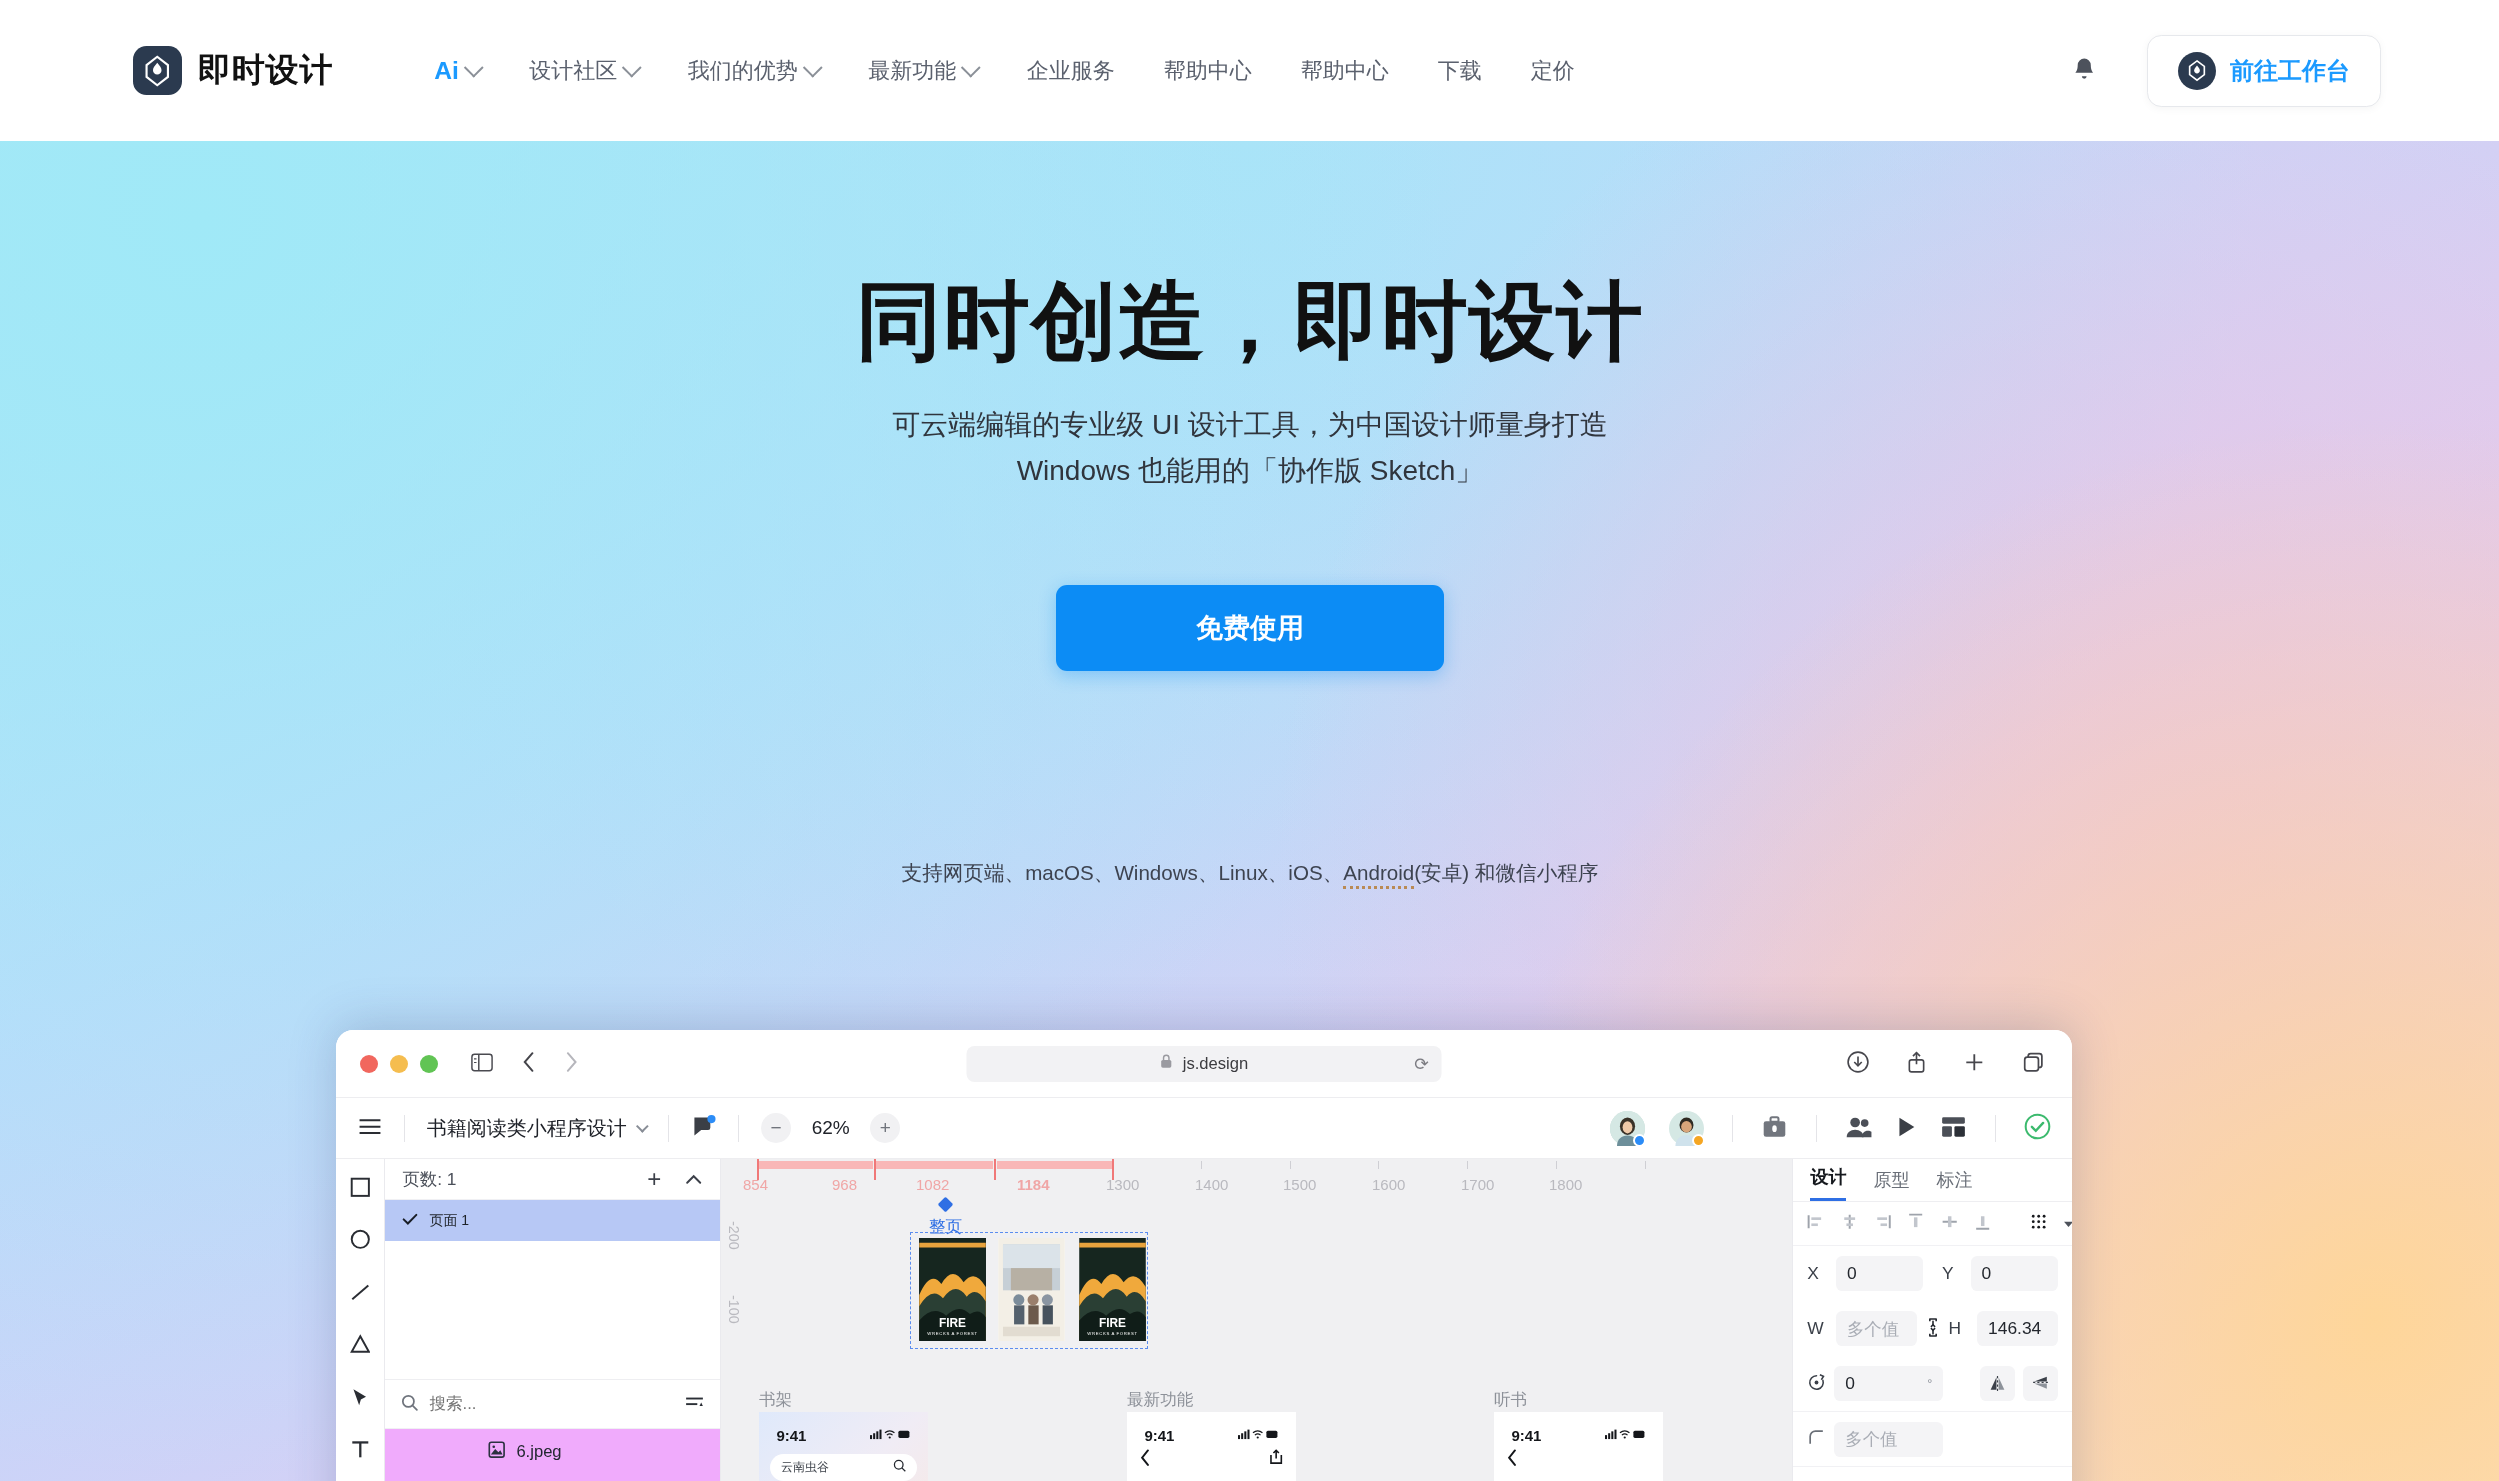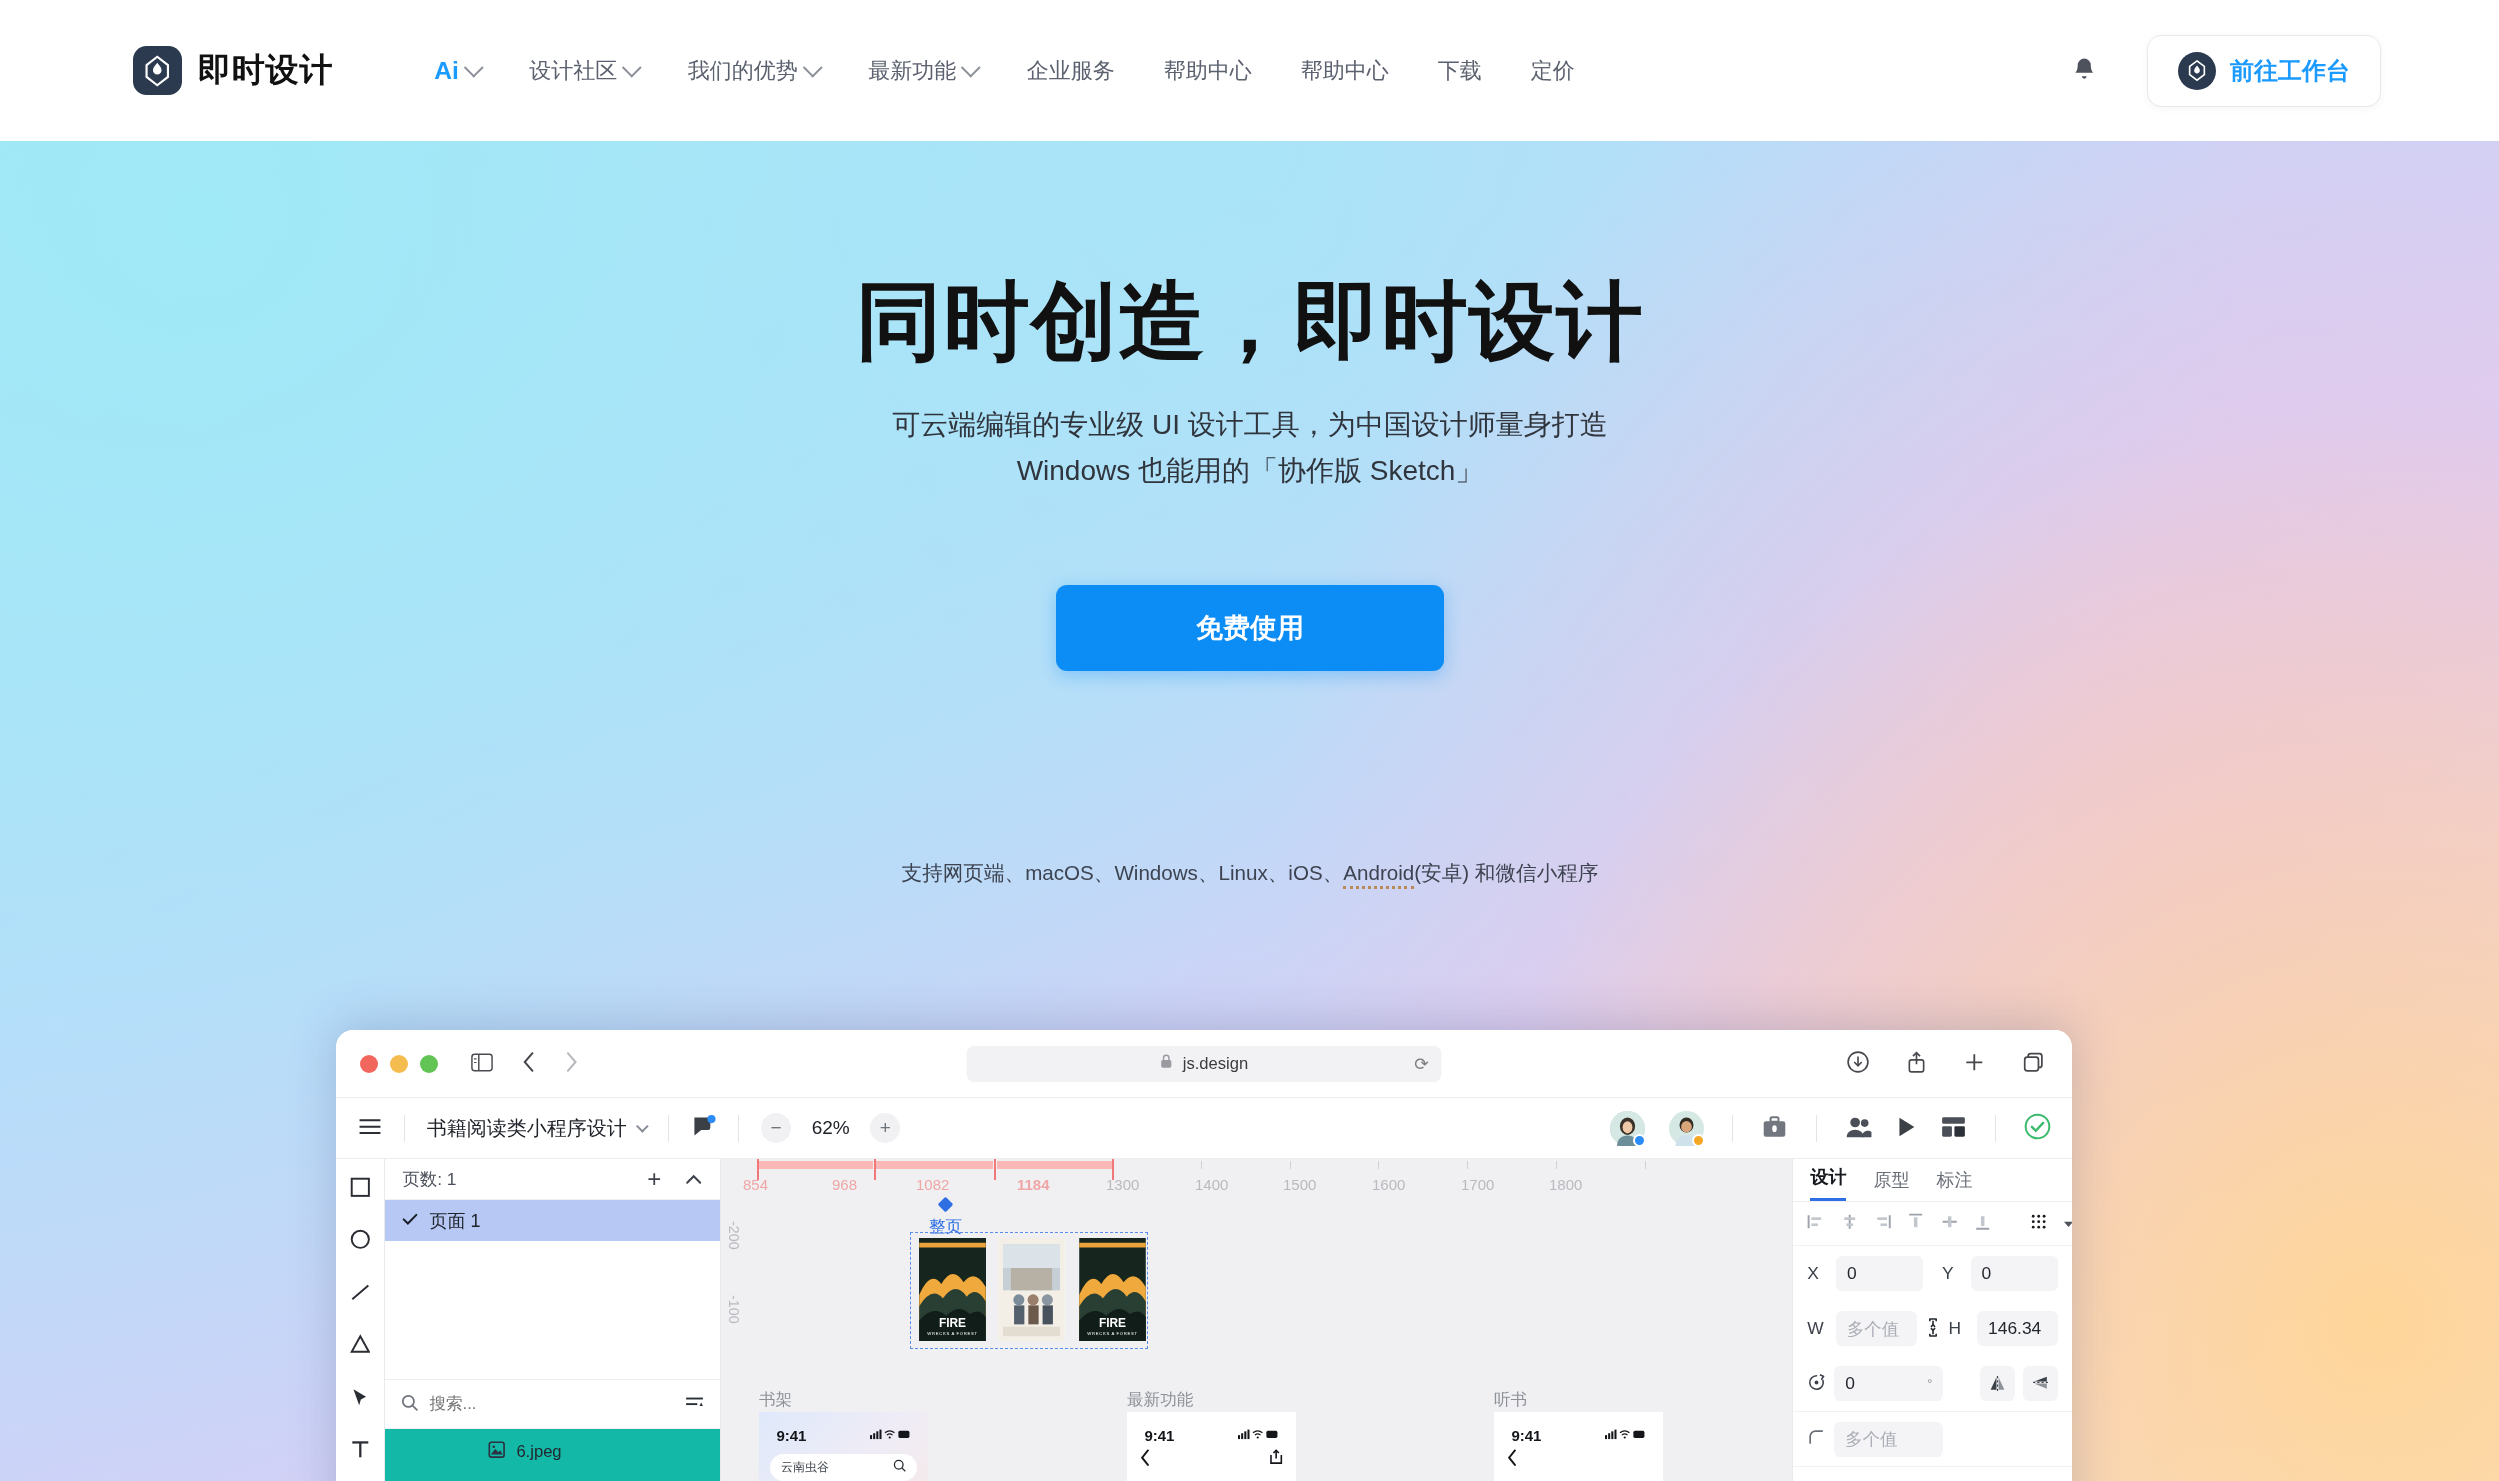--- a/index.html
+++ b/index.html
@@ -127,36 +127,36 @@
   }
   .tool-ico { width: 24px; height: 24px; display:flex; align-items:center; justify-content:center; cursor:pointer;}
   .left-panel { width: 336px; background: #fff; border-right: 0.8px solid #eaeaee; display:flex; flex-direction:column; }
   .pages-head {
     height: 41px; display: flex; align-items: center; padding: 0 17.4px;
     font-size: 17.4px; color: #4b505a; border-bottom: 0.8px solid #f0f0f3;
   }
   .pages-head .spacer { flex: 1; }
   .page-row {
     height: 41px; display: flex; align-items: center; gap: 11px; padding-left: 17.4px;
-    font-size: 18px; color: #1e2329; background: #b7c8f5;
+    font-size: 14px; color: #1e2329; background: #b7c8f5;
   }
   .pages-blank { height: 139px; border-bottom: 0.8px solid #eeeef1; background:#fff; }
   .search-row {
     height: 49px; display: flex; align-items: center; gap: 11px; padding: 0 16px;
     border-bottom: 0.8px solid #f0f0f3;
   }
   .search-row input {
     border: none; outline: none; font-size: 16.6px; color: #2a2e35; flex: 1;
     font-family: "Liberation Sans", sans-serif; background: transparent;
   }
   .layer-row {
     height: 46px; display: flex; align-items: center; gap: 11px; font-size: 16.6px; color: #222730;
     padding-left: 103px;
   }
-  .layer-row.sel { background: #14b8a6; }
+  .layer-row.sel { background: #f0abfc; }
 
   .canvas { flex: 1; position: relative; background: #f0f0f2; overflow: hidden; }
   .ruler-h { position: absolute; top: 0; left: 0; right: 0; height: 33px; background: #f0f0f2; }
   .ruler-tick { position: absolute; top: 17.4px; font-size: 15px; color: #b9b9bf; }
   .ruler-tick.act { color: #f0a6a6; }
   .ruler-mark { position: absolute; top: 1.6px; width: 0.8px; height: 8px; background: #cfcfd4; }
   .sel-band { position: absolute; top: 1.6px; height: 8.7px; background: #f9b7b7; }
   .sel-edge { position: absolute; top: 0; width: 2.4px; height: 20.6px; background: #f07878; }
   .ruler-v { position: absolute; top: 33px; left: 0; width: 32px; bottom: 0; background: #f0f0f2; }
   .ruler-vt { position: absolute; left: 4.8px; font-size: 14.3px; color: #b9b9bf; writing-mode: vertical-rl; }

